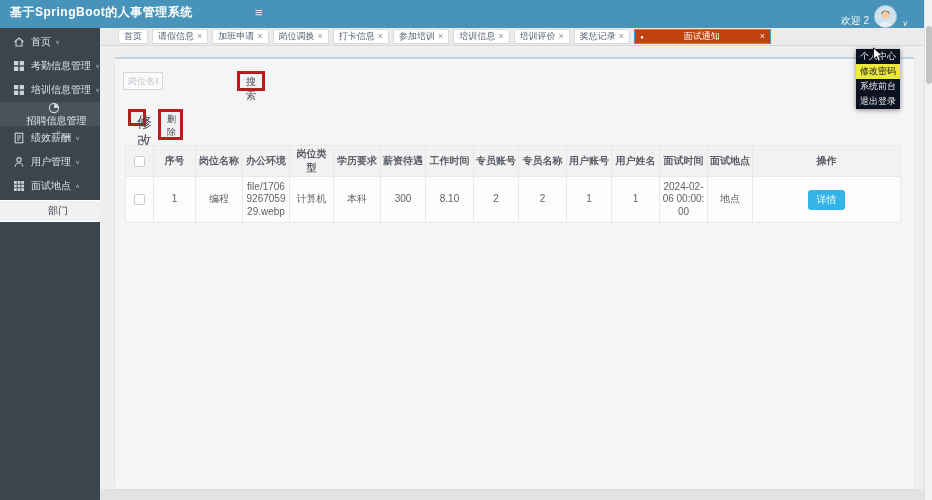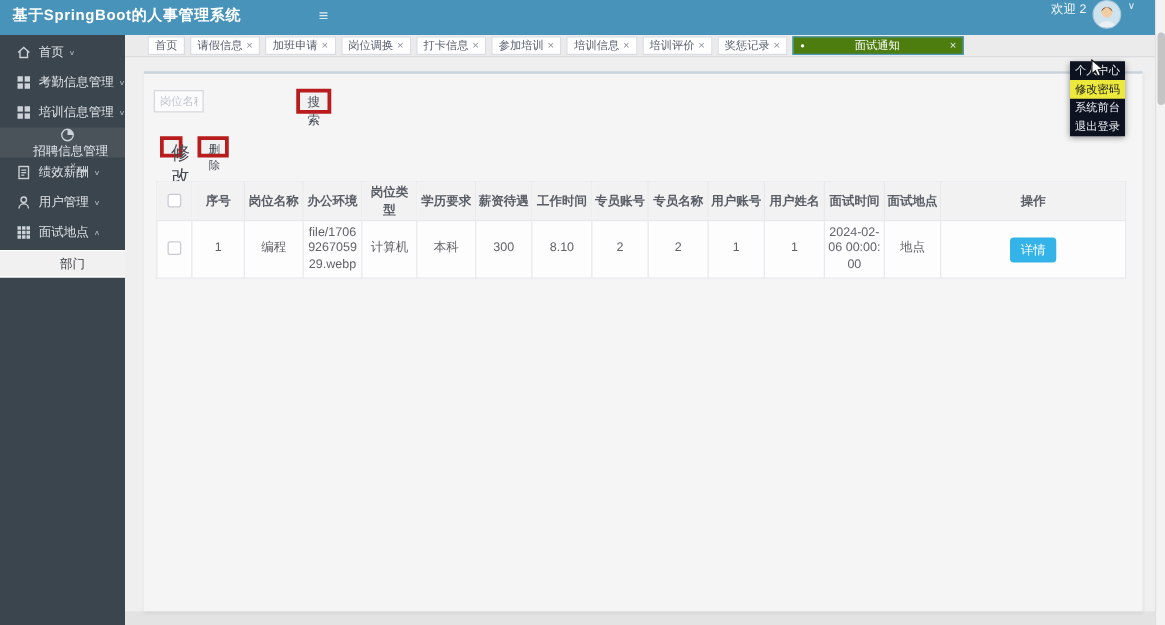--- a/index.html
+++ b/index.html
@@ -3,21 +3,21 @@
 <meta charset="utf-8">
 <style>
   html,body{margin:0;padding:0;background:#d7d7d8;}
   .screen{position:relative;width:932px;height:500px;overflow:hidden;background:#efeff0;
           font-family:"Liberation Sans",sans-serif;-webkit-font-smoothing:antialiased;}
 
   
   .header{position:absolute;left:0;top:0;right:8px;height:28px;background:#4793ba;}
   .app-title{position:absolute;left:10px;top:4px;font-size:12px;font-weight:bold;color:#fff;letter-spacing:.5px;}
   .hamburger{position:absolute;left:255px;top:6px;font-size:13px;color:#dcebf3;line-height:14px;cursor:pointer;}
-  .user-area{position:absolute;right:16px;top:0;height:28px;display:flex;align-items:flex-start;gap:5px;}
+  .user-area{position:absolute;right:16px;top:0;height:28px;display:flex;align-items:flex-end;gap:5px;}
   .welcome{font-size:10px;color:#f2f7fa;}
   .avatar{width:21px;height:21px;border-radius:50%;overflow:hidden;border:1px solid #a9c9da;background:#d5e6ef;cursor:pointer;flex:0 0 auto;}
   .hdr-chev{font-size:8px;color:#e3eef5;}
 
   
   .scrollbar{position:absolute;right:0;top:0;width:8px;height:500px;background:#f3f3f3;border-left:1px solid #e1e1e1;box-sizing:border-box;}
   .scroll-thumb{position:absolute;left:1px;top:26px;width:6px;height:58px;background:#c4c4c5;border-radius:3px;}
 
   
   .sidebar{position:absolute;left:0;top:28px;bottom:0;width:100px;background:#3b454d;padding-top:2px;box-sizing:border-box;}
@@ -27,38 +27,38 @@
   .sarrow{margin-left:4px;font-size:7px;color:#aeb6bd;transform:scaleY(.8);}
   .submenu-item{height:20px;margin-top:2px;background:#f1f1f2;border-top:1px solid #fff;border-bottom:1px solid #fff;
                 color:#3c4147;font-size:10px;display:flex;align-items:center;justify-content:center;cursor:pointer;padding-left:16px;}
 
   
   .tabbar{position:absolute;left:100px;right:8px;top:28px;height:18px;background:#ebebec;border-bottom:1px solid #d8d8d9;
           display:flex;align-items:center;padding-left:18px;gap:4px;box-sizing:border-box;}
   .tab{height:15px;box-sizing:border-box;padding:0 5px;background:#fff;border:1px solid #d8dce5;font-size:9px;color:#57606f;
        display:flex;align-items:center;gap:3px;cursor:pointer;white-space:nowrap;}
   .tab .close{font-size:9px;color:#8d939c;line-height:1;}
-  .tab.active{background:#4d7c0f;border-color:#4a9abe;color:#fff;gap:40px;}
+  .tab.active{background:#c2410c;border-color:#4a9abe;color:#fff;gap:40px;}
   .tab.active .close{color:#eaf4f9;}
   .tab .dot{font-size:6px;line-height:1;}
 
   
   .content{position:absolute;left:100px;right:8px;top:46px;bottom:0;background:#efeff0;}
   .card{position:absolute;left:15px;right:10px;top:11px;height:430px;background:#f5f5f6;
         border-top:2px solid #c9d3dc;box-shadow:0 1px 3px rgba(0,0,0,.07);}
   .bottom-band{position:absolute;left:0;right:0;bottom:0;height:11px;background:#e3e3e4;}
 
   .search-input{position:absolute;left:8px;top:13px;width:40px;height:18px;box-sizing:border-box;border:1px solid #d4d7dc;
                 background:#fbfbfc;font-size:9px;padding:0 4px;color:#606266;font-family:"Liberation Sans",sans-serif;}
   .search-input::placeholder{color:#bfc4cc;}
   .btn{box-sizing:border-box;background:#f1f1f2;border:3px solid #b91c1c;color:#474c54;cursor:pointer;
        font-family:"Liberation Sans",sans-serif;}
   .search-btn{position:absolute;left:122px;top:12px;width:28px;height:20px;font-size:10px;}
   .edit-btn{position:absolute;left:13px;top:50px;width:18px;height:17px;font-size:15px;text-align:center;}
-  .del-btn{position:absolute;left:43px;top:50px;width:25px;height:17px;font-size:9px;}
+  .del-btn{position:absolute;left:43px;top:50px;width:25px;height:31px;font-size:9px;}
 
   
   .table-wrap{position:absolute;left:10px;top:86px;}
   table{border-collapse:collapse;table-layout:fixed;width:775px;background:#fdfdfe;}
   th,td{border:1px solid #e7e9ec;text-align:center;overflow:hidden;padding:1px 2px;box-sizing:border-box;}
   th{height:26px;background:#f2f2f3;font-size:10px;color:#595e66;font-weight:bold;}
   td{height:46px;font-size:10px;color:#606266;word-break:break-all;line-height:1.25;}
   .cb{appearance:none;-webkit-appearance:none;width:11px;height:11px;border:1px solid #c7cbd2;border-radius:2px;background:#fff;
       margin:0;vertical-align:middle;cursor:pointer;}
   .detail-btn{width:37px;height:20px;background:#33b3e7;color:#fff;border:none;border-radius:3px;font-size:10px;cursor:pointer;

